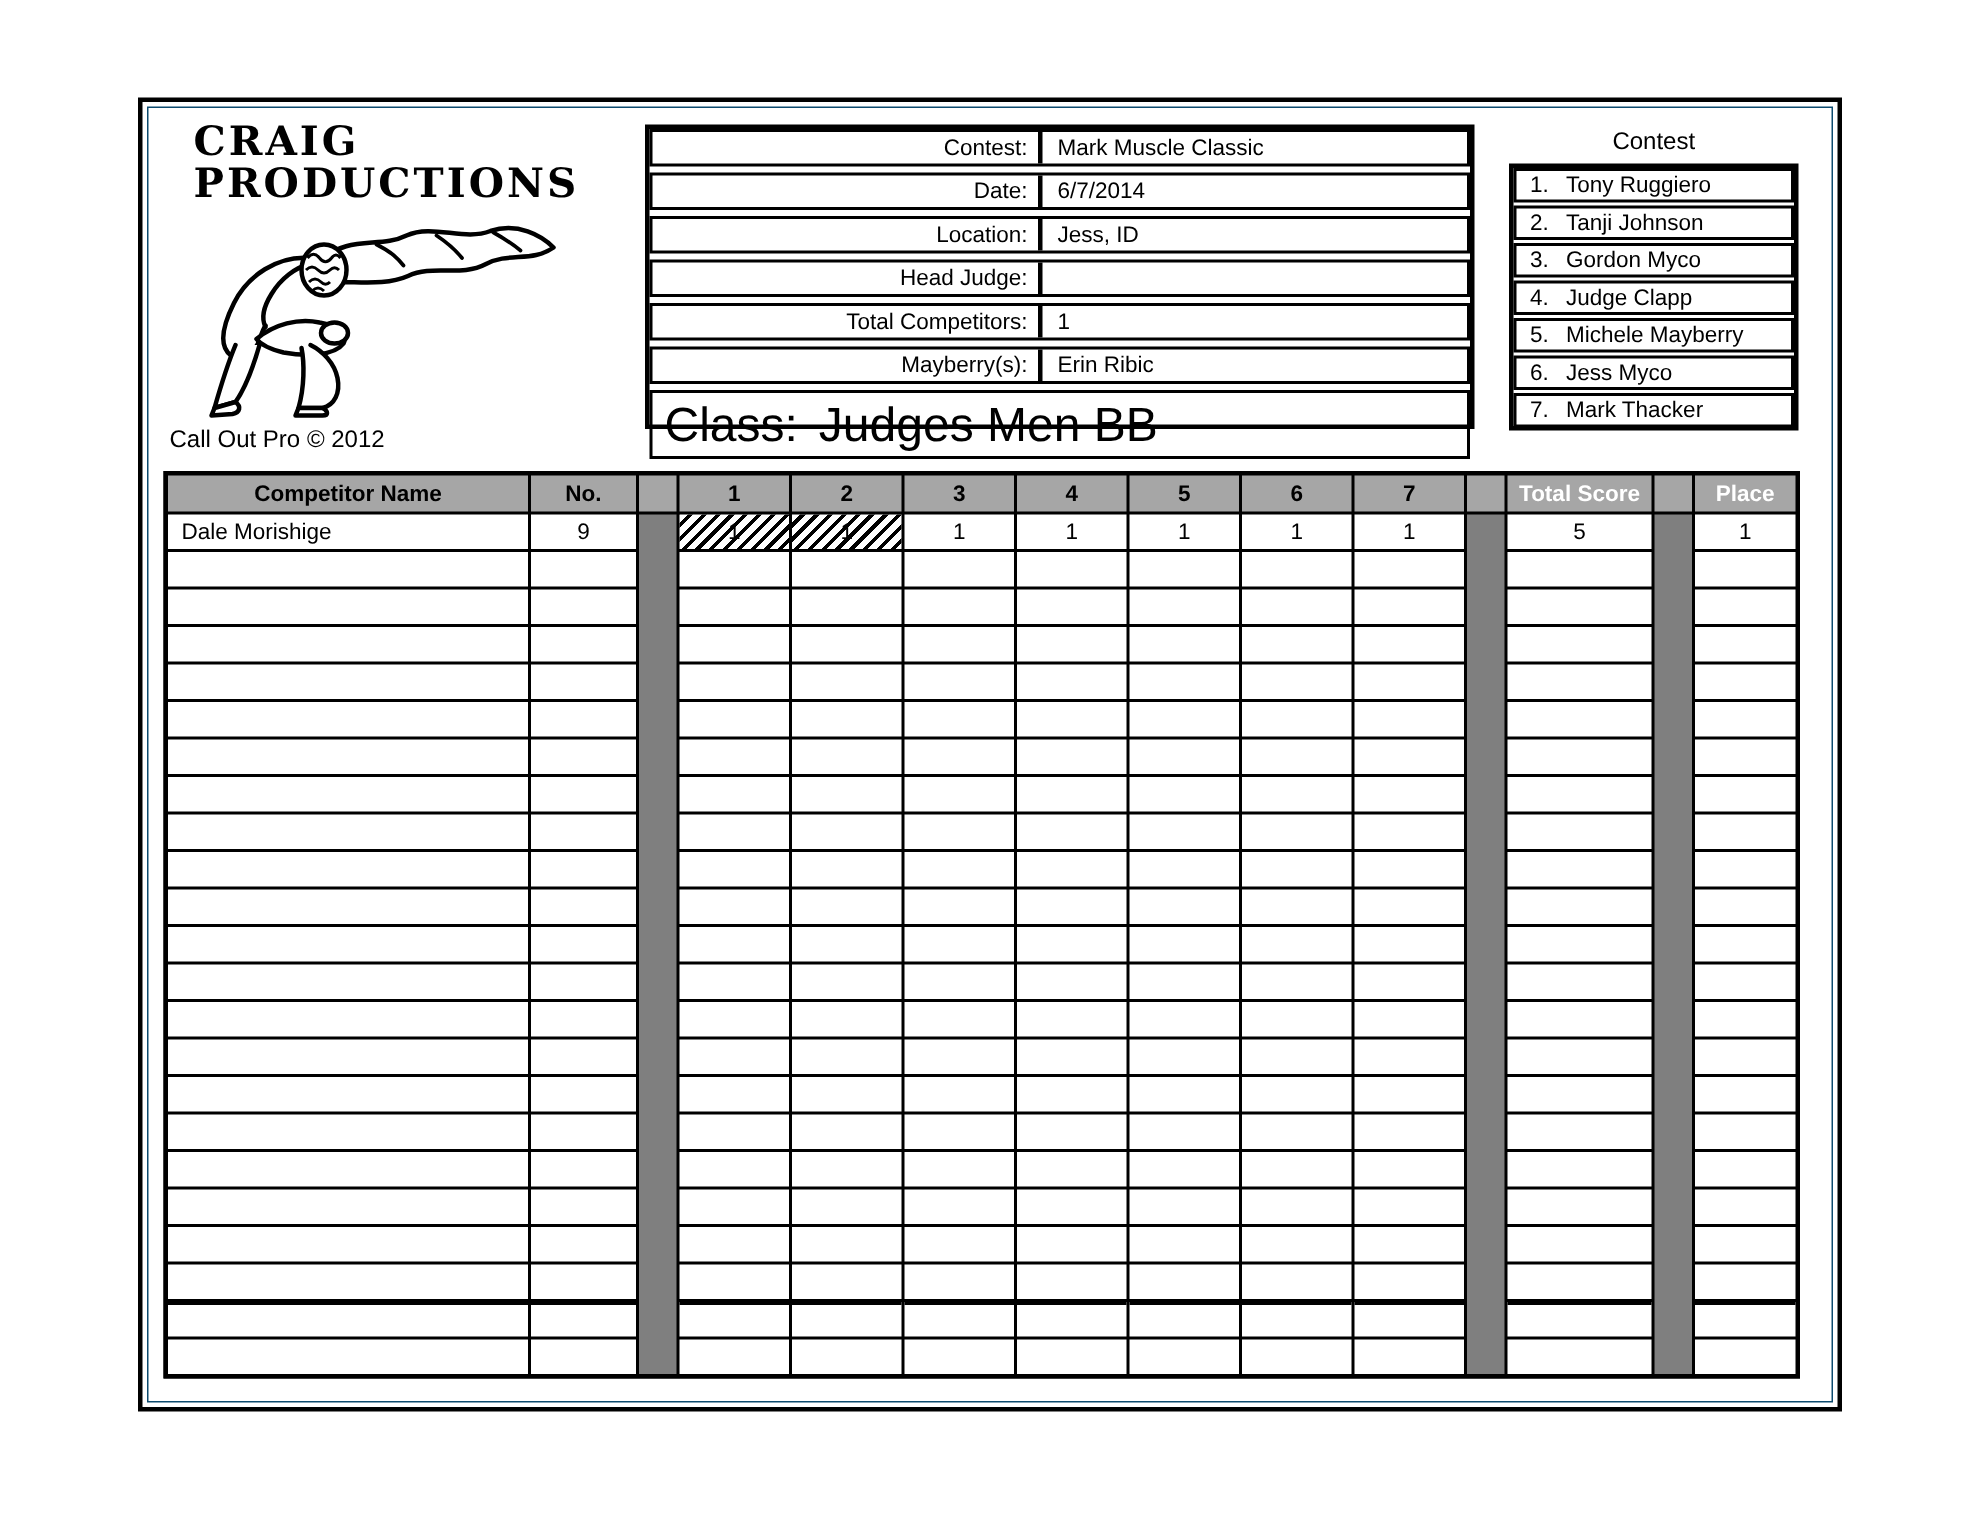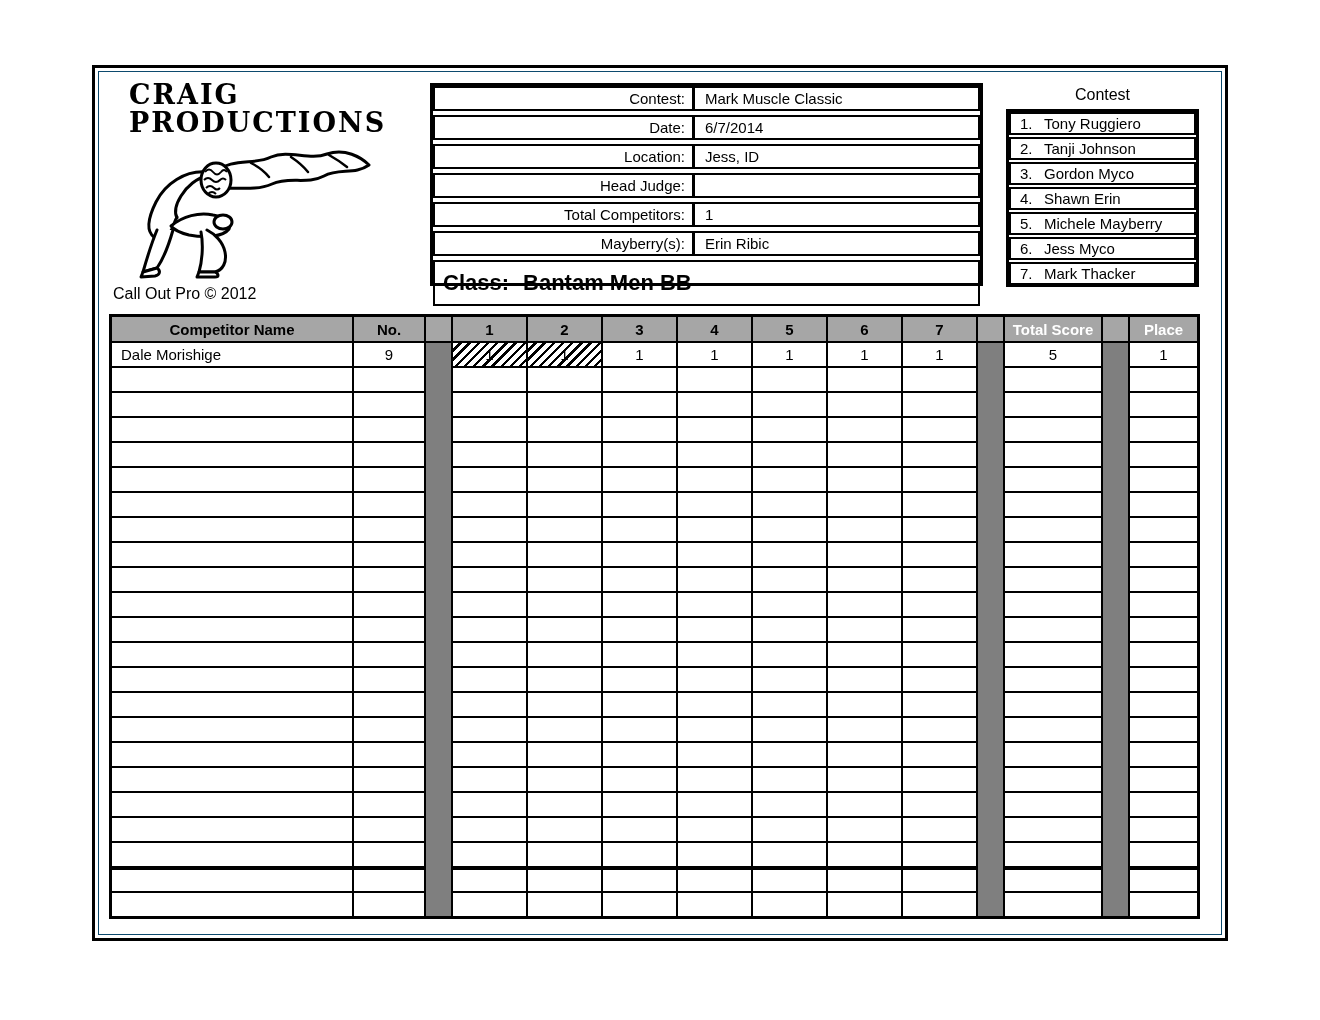--- a/index.html
+++ b/index.html
@@ -49,21 +49,21 @@
     padding-right: 7px; font-size: 15px;
   }
   .info-value {
     flex: 1; display: flex; align-items: center;
     padding-left: 10px; font-size: 15px;
   }
   .class-row {
     border: 2px solid #000; height: 42px;
     display: flex; align-items: center; padding-left: 8px;
   }
-  .class-label, .class-value { font-size: 22px; font-weight: bold; }
+  .class-label, .class-value { font-size: 32px; font-weight: normal; }
   .class-value { margin-left: 14px; }
 
   
   #judges-title {
     position: absolute; left: 907px; top: 14px; width: 193px;
     text-align: center; font-size: 16px;
   }
   #judges-box {
     position: absolute; left: 907px; top: 37px;
     width: 193px; height: 178px;
@@ -167,42 +167,42 @@
               <div class="info-label">Total Competitors:</div>
               <div class="info-value">1</div>
             </div>
             <div class="info-row">
               <div class="info-label">Mayberry(s):</div>
               <div class="info-value">Erin Ribic</div>
             </div>
           </div>
         <div class="class-row">
           <span class="class-label">Class:</span>
-          <span class="class-value">Bantam Men BB</span>
+          <span class="class-value">Judges Men BB</span>
         </div>
       </div>
 
       <div id="judges-title">Contest</div>
       <div id="judges-box">
         <div>
             <div class="judge-row">
               <span class="judge-num">1.</span>
               <span>Tony Ruggiero</span>
             </div>
             <div class="judge-row">
               <span class="judge-num">2.</span>
               <span>Tanji Johnson</span>
             </div>
             <div class="judge-row">
               <span class="judge-num">3.</span>
               <span>Gordon Myco</span>
             </div>
             <div class="judge-row">
               <span class="judge-num">4.</span>
-              <span>Shawn Erin</span>
+              <span>Judge Clapp</span>
             </div>
             <div class="judge-row">
               <span class="judge-num">5.</span>
               <span>Michele Mayberry</span>
             </div>
             <div class="judge-row">
               <span class="judge-num">6.</span>
               <span>Jess Myco</span>
             </div>
             <div class="judge-row">

